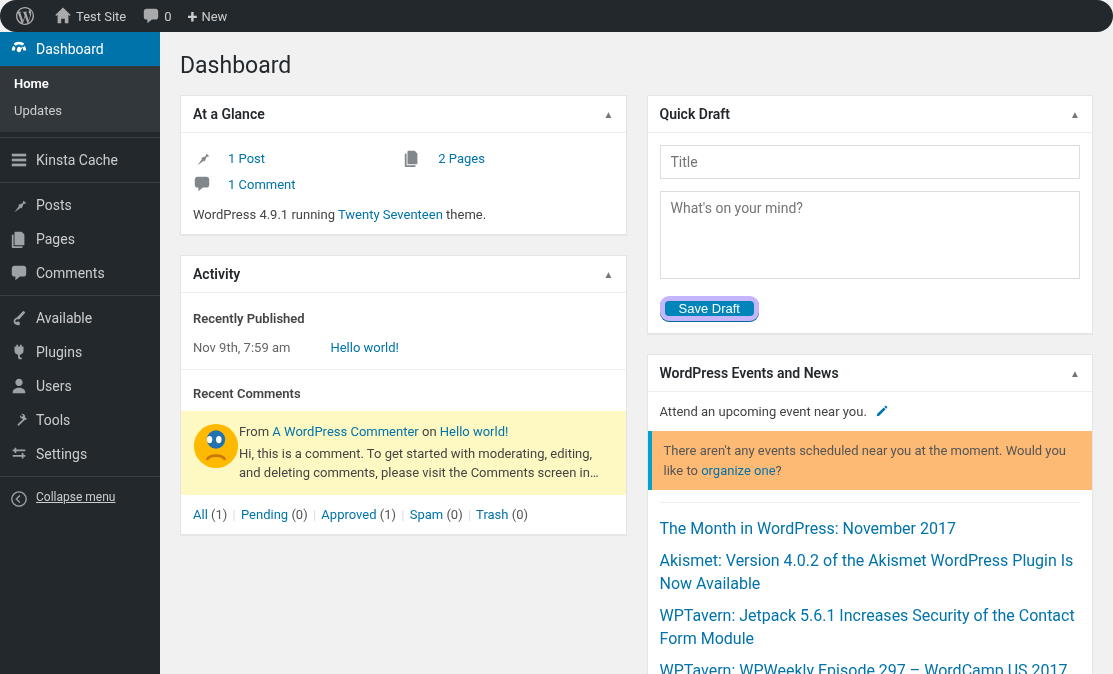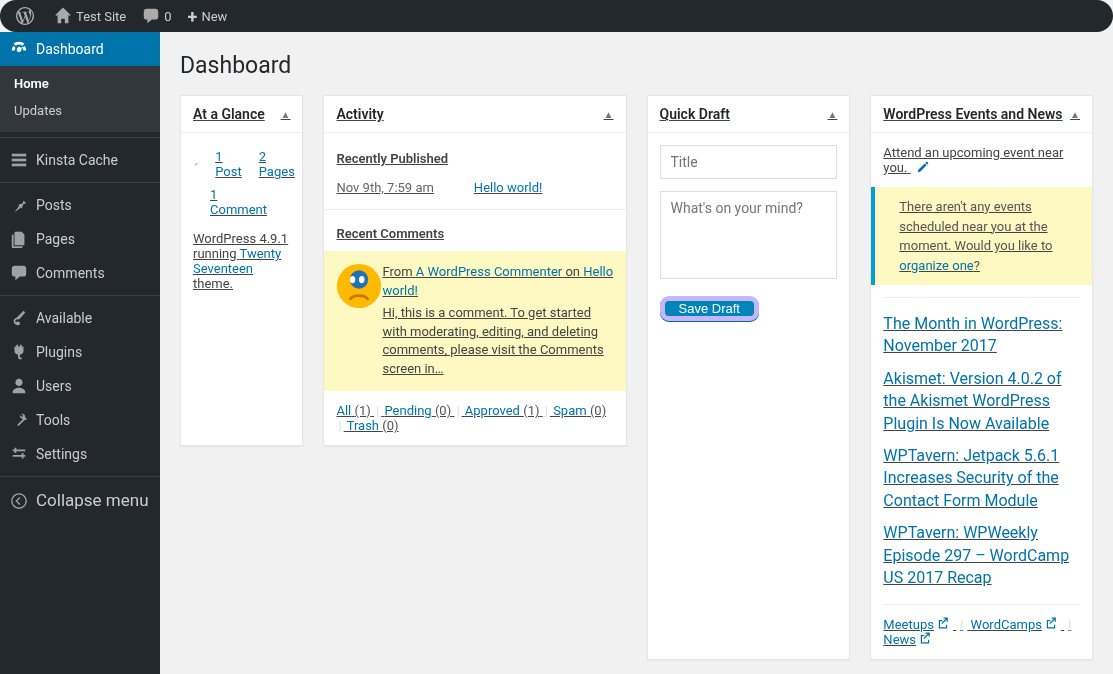--- a/index.html
+++ b/index.html
@@ -16,29 +16,29 @@
 .sidebar { position: absolute; top: 32px; left: 0; bottom: 0; width: 160px; background: #23282d; color: #eee; }
 .menu-item { display: flex; align-items: center; padding: 8px 10px; color: #ccc; cursor: pointer; font-size: 14px; }
 .menu-item svg { width: 18px; height: 18px; margin-right: 8px; fill: #9ca2a7; }
 .menu-item.active { background: #0073aa; color: #fff; position: relative; }
 .menu-item.active svg { fill: #fff; }
 .menu-item.active::after { content: ""; position: absolute; right: -8px; top: 50%; margin-top: -8px; border: 8px solid transparent; border-right-color: #f1f1f1; }
 .submenu { background: #32373c; padding: 4px 0 8px 0; }
 .submenu-item { padding: 6px 12px 6px 14px; font-size: 13px; color: #ccc; cursor: pointer; }
 .submenu-item.current { color: #fff; font-weight: 600; }
 .menu-sep { border-top: 1px solid #393f44; margin: 5px 0; }
-.collapse-item { padding: 8px 10px; color: #ccc; cursor: pointer; display: flex; align-items: flex-end; font-size: 17px; }
+.collapse-item { padding: 8px 10px; color: #ccc; cursor: pointer; display: flex; align-items: flex-start; font-size: 12px; text-decoration: underline; }
 .collapse-item svg { width: 18px; height: 18px; margin-right: 8px; fill: #9ca2a7; }
 
 
 .wrap { margin-left: 160px; padding: 20px; }
 h1.page-title { font-size: 23px; font-weight: 400; color: #23282d; margin-bottom: 16px; }
 
 .dash-columns { display: flex; gap: 20px; align-items: flex-start; }
-.col { flex: 1; display: flex; flex-direction: row; gap: 20px; min-width: 0; text-decoration: underline; }
+.col { flex: 1; display: flex; flex-direction: column; gap: 20px; min-width: 0; }
 
 .postbox { background: #fff; border: 1px solid #e5e5e5; box-shadow: 0 1px 1px rgba(0,0,0,0.04); }
 .postbox-header { display: flex; justify-content: space-between; align-items: center; padding: 10px 12px; border-bottom: 1px solid #eee; }
 .postbox-header h2 { font-size: 14px; font-weight: 600; color: #23282d; }
 .toggle-indicator { color: #72777c; font-size: 10px; cursor: pointer; }
 .inside { padding: 12px; }
 
 .glance-row { display: flex; flex-wrap: wrap; }
 .glance-item { width: 50%; display: flex; align-items: center; padding: 4px 0; gap: 11px; }
 .glance-item svg { width: 18px; height: 18px; margin-right: 6px; fill: #82878c; }
@@ -61,21 +61,21 @@
 
 .quickdraft input[type=text], .quickdraft textarea {
   width: 100%; border: 1px solid #ddd; padding: 8px 10px; font-size: 14px;
   background: #fff; color: #555; font-family: inherit;
 }
 .quickdraft textarea { height: 88px; resize: none; margin-top: 12px; }
 .btn-primary { background: #0085ba; border: 5px solid #c4b5fd; color: #fff; padding: 0 14px; border-radius: 9px; cursor: pointer; font-size: 13px; margin-top: 14px; box-shadow: 0 1px 0 #006799; }
 
 .events-attend { padding-bottom: 12px; }
 .events-attend svg { width: 14px; height: 14px; fill: #0073aa; vertical-align: text-bottom; margin-left: 4px; }
-.events-none { border-left: 4px solid #00a0d2; background: #fef9c3; margin: 0 -12px 12px -12px; padding: 10px 24px; color: #555; line-height: 1.5; }
+.events-none { border-left: 4px solid #00a0d2; background: #fdba74; margin: 0 -12px 12px -12px; padding: 10px 12px; color: #555; line-height: 1.5; }
 .news-list { padding-top: 10px; border-top: 1px solid #eee; margin-top: 6px; }
 .news-list a { display: block; padding: 5px 0; font-size: 16px; line-height: 1.4; }
 .news-footer { border-top: 1px solid #eee; padding-top: 12px; margin-top: 10px; font-size: 13px; }
 .news-footer a { margin-right: 4px; }
 .news-footer .sep { color: #ddd; padding: 0 4px; }
 .ext-icon { display: inline-block; width: 12px; height: 12px; margin-left: 3px; }
 .ext-icon svg { width: 12px; height: 12px; fill: #0073aa; }
 </style>
 </head>
 <body>

